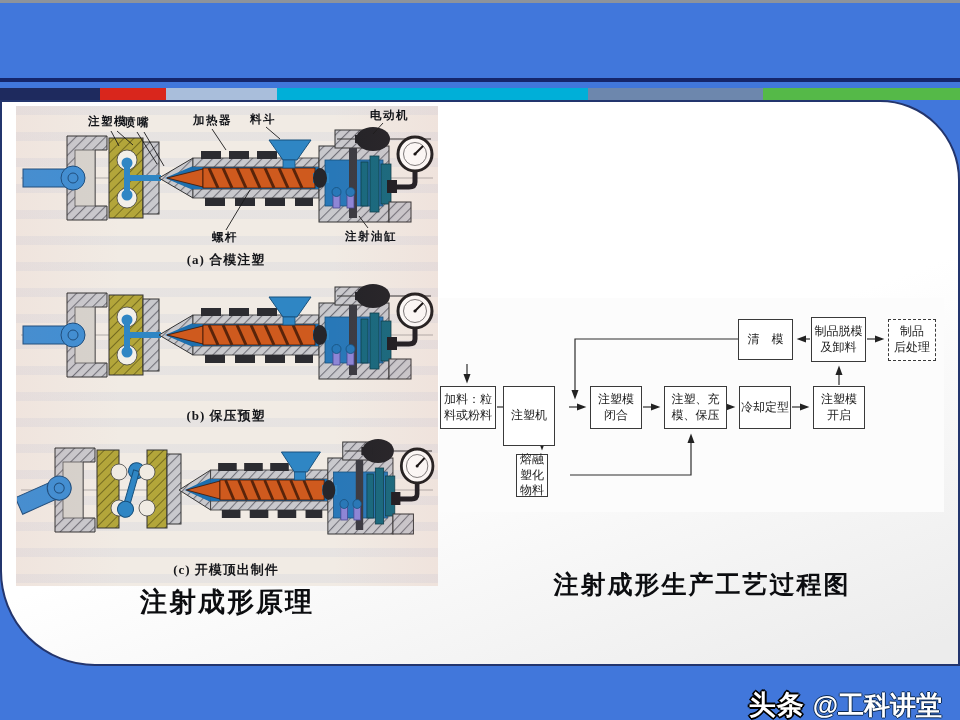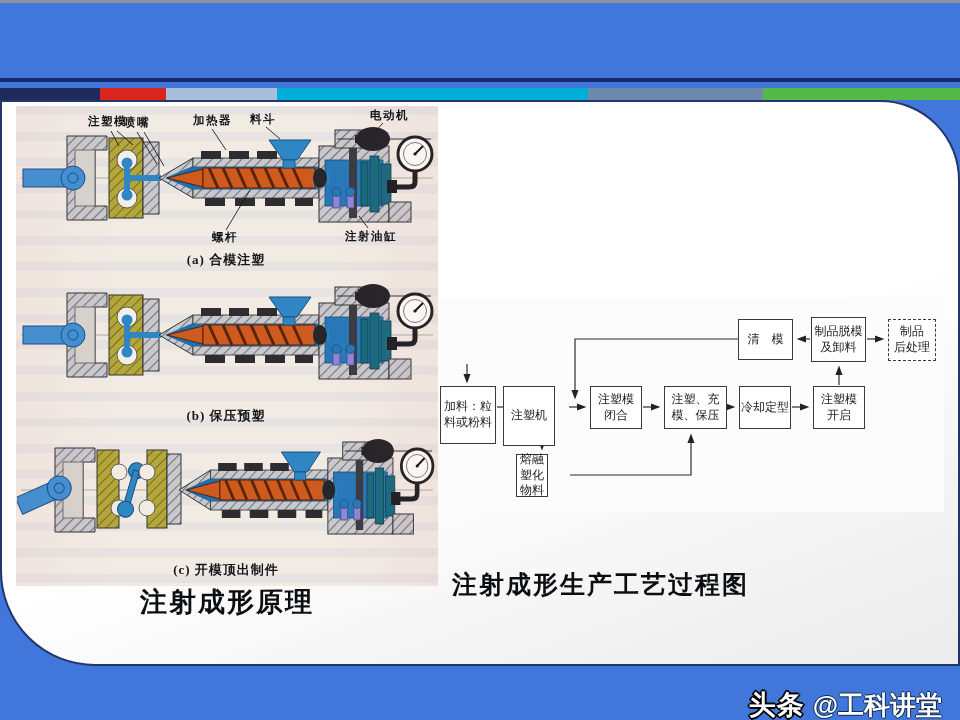--- a/index.html
+++ b/index.html
@@ -33,21 +33,21 @@
   .mlabel{position:absolute;font:600 11.5px/1.1 "Liberation Serif",serif;color:#101217;letter-spacing:1.5px;white-space:nowrap;z-index:3;}
   .fig-title{position:absolute;left:14px;top:484px;width:422px;text-align:center;
         font:bold 27px/1.2 "Liberation Serif",serif;color:#0c0d10;letter-spacing:2px;}
   
   .flow{position:absolute;left:437px;top:196px;width:505px;height:214px;background:#fcfcfc;}
   .flow svg{position:absolute;left:0;top:0;}
   .fbox{position:absolute;box-sizing:border-box;border:1.3px solid #3a3a3a;background:#fff;
         display:flex;align-items:center;justify-content:center;text-align:center;
         white-space:pre-line;font:12px/1.3 "Liberation Serif",serif;color:#1c1c1c;z-index:2;}
   .fbox.dashed{border:1.4px dashed #3a3a3a;}
-  .flow-title{position:absolute;left:450px;top:468px;width:500px;text-align:left;
+  .flow-title{position:absolute;left:450px;top:468px;width:500px;text-align:center;
         font:bold 25px/1.2 "Liberation Serif",serif;color:#0c0d10;letter-spacing:2px;}
 </style>
 </head>
 <body>
 
 <div class="slide">
 
   <svg width="0" height="0" style="position:absolute">
     <defs>
       <pattern id="hg" width="7" height="7" patternUnits="userSpaceOnUse" patternTransform="rotate(45)">
@@ -231,21 +231,21 @@
           <path d="M299,41 H136 V99" marker-end="url(#ah)"></path>
           <path d="M103,132 V150" marker-end="url(#ah)"></path>
           <path d="M131,177 H252 V138" marker-end="url(#ah)"></path>
         </g>
       </svg>
       <div class="fbox" style="left:299px;top:21px;width:55px;height:41px">清　模</div>
       <div class="fbox" style="left:372px;top:19px;width:55px;height:45px">制品脱模
 及卸料</div>
       <div class="fbox dashed" style="left:449px;top:21px;width:48px;height:42px">制品
 后处理</div>
-      <div class="fbox" style="left:1px;top:88px;width:56px;height:58px">加料：粒
+      <div class="fbox" style="left:1px;top:88px;width:56px;height:43px">加料：粒
 料或粉料</div>
       <div class="fbox" style="left:64px;top:88px;width:52px;height:60px">注塑机</div>
       <div class="fbox" style="left:151px;top:88px;width:52px;height:43px">注塑模
 闭合</div>
       <div class="fbox" style="left:225px;top:88px;width:63px;height:43px">注塑、充
 模、保压</div>
       <div class="fbox" style="left:300px;top:88px;width:52px;height:43px">冷却定型</div>
       <div class="fbox" style="left:374px;top:88px;width:52px;height:43px">注塑模
 开启</div>
       <div class="fbox" style="left:77px;top:156px;width:32px;height:43px">熔融塑化

